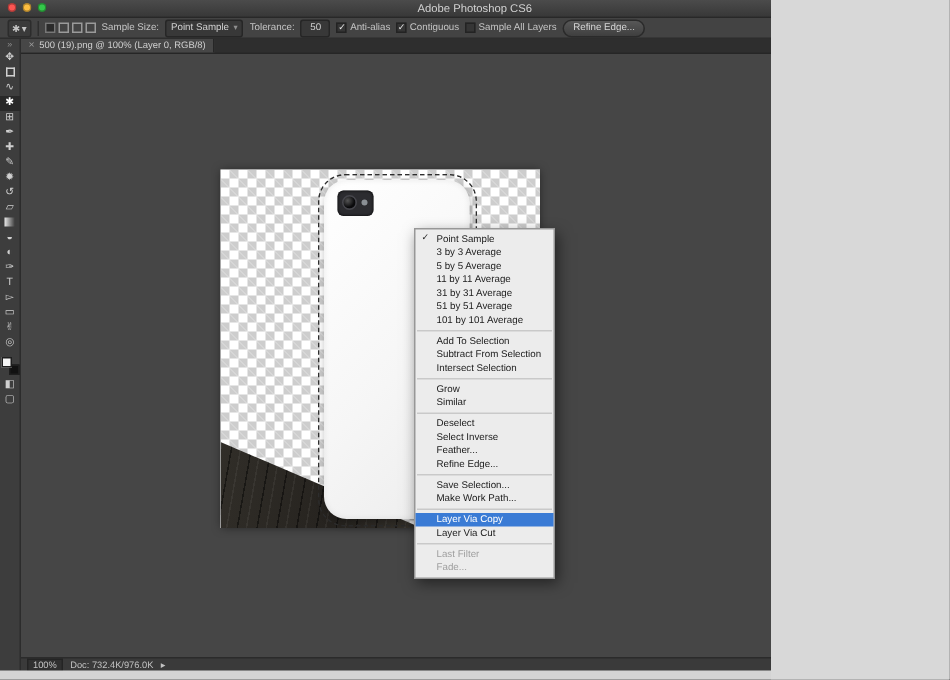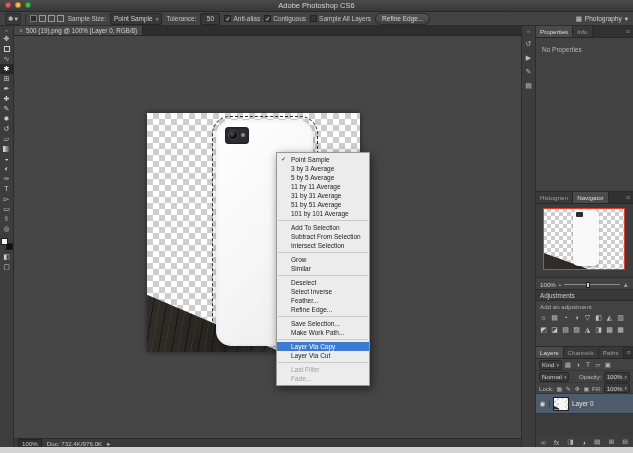--- a/index.html
+++ b/index.html
@@ -1,16 +1,16 @@
 <!DOCTYPE html>
 <html><head>
 <meta charset="utf-8">
 <style>
   html,body{margin:0;padding:0;background:#d8d8d8;}
-  #app{position:relative;width:633px;height:453px;background:#3f3f3f;overflow:hidden;
+  #app{position:relative;width:514px;height:453px;background:#3f3f3f;overflow:hidden;
        font-family:"Liberation Sans","DejaVu Sans",sans-serif;color:#c8c8c8;font-size:7px;
        -webkit-font-smoothing:antialiased;}
   
   .titlebar{position:absolute;left:0;top:0;width:633px;height:11px;
             background:linear-gradient(#4b4b4b,#383838);border-bottom:1px solid #282828;}
   .tl{position:absolute;top:2px;width:6px;height:6px;border-radius:50%;border:1px solid rgba(0,0,0,.3);box-sizing:border-box;}
   .tl.close{left:5px;background:#fc5652;}
   .tl.min{left:15px;background:#fdbe41;}
   .tl.zoom{left:25px;background:#34c84a;}
   .wtitle{position:absolute;left:0;right:0;top:1px;text-align:center;font-size:7.5px;color:#d2d2d2;}

